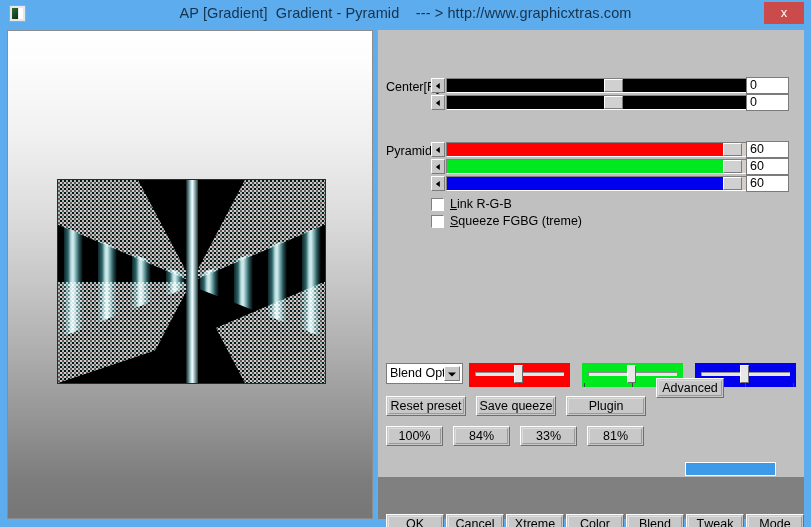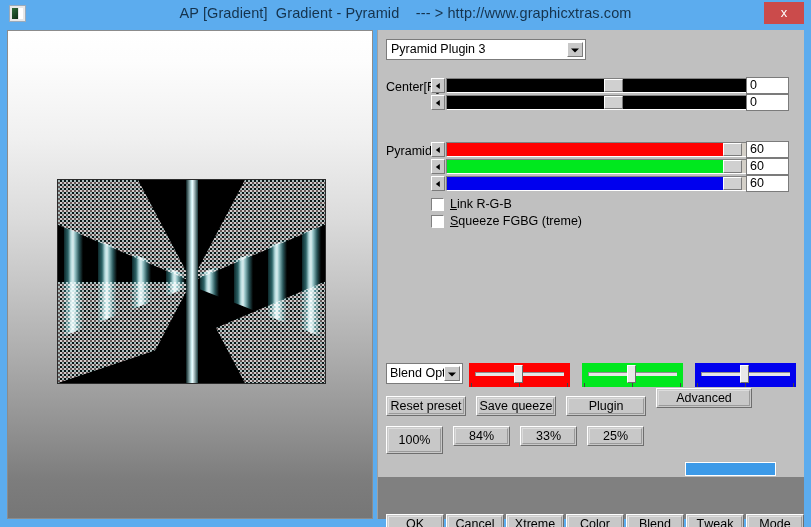--- a/index.html
+++ b/index.html
@@ -333,26 +333,20 @@
       <div class="pv-quad" id="q-br"></div>
       <div id="pv-bands"></div>
       <div id="pv-dark-top"></div>
       <div id="pv-dark-bot"></div>
       <div id="pv-centerband"></div>
     </div>
   </div>
 
   <div id="control-panel">
 
-    <div id="plugin-combo">
-      <span class="cb-text">Pyramid Plugin 3</span>
-      <span class="cb-arrow">
-          <i class="tri-down"></i>
-        </span>
-    </div>
 
     <div class="ctl-label" style="left:8px; top:50px;">Center[R]:</div>
 
     <div class="sl-row" style="left:53px; top:48px; width:360px;">
       <div class="sl-btn" style="left:0;">
           <i class="tri-left"></i>
         </div>
       <div class="sl-track" style="left:15px; width:316px; background:#000;">
         <div class="sl-thumb" style="left:50%;"></div>
       </div>
@@ -461,35 +455,35 @@
 
     <div class="btn" style="left:8px; top:366px; width:80px; height:20px;">
       <span class="inner">Reset preset</span>
     </div>
     <div class="btn" style="left:98px; top:366px; width:80px; height:20px;">
       <span class="inner">Save queeze</span>
     </div>
     <div class="btn" style="left:188px; top:366px; width:80px; height:20px;">
       <span class="inner">Plugin</span>
     </div>
-    <div class="btn" style="left:278px; top:358px; width:96px; height:20px;">
+    <div class="btn" style="left:278px; top:348px; width:68px; height:20px;">
       <span class="inner">Advanced</span>
     </div>
 
-    <div class="btn" style="left:8px; top:396px; width:57px; height:28px;">
+    <div class="btn" style="left:8px; top:396px; width:57px; height:20px;">
       <span class="inner">100%</span>
     </div>
     <div class="btn" style="left:75px; top:396px; width:57px; height:20px;">
       <span class="inner">84%</span>
     </div>
     <div class="btn" style="left:142px; top:396px; width:57px; height:20px;">
       <span class="inner">33%</span>
     </div>
     <div class="btn" style="left:209px; top:396px; width:57px; height:20px;">
-      <span class="inner">25%</span>
+      <span class="inner">81%</span>
     </div>
 
     <div id="zoom-stepper">
       <div id="zoom-plus">+</div>
       <div id="zoom-value">33%</div>
       <div id="zoom-minus">–</div>
     </div>
 
     <div id="color-swatch-frame">
       <div id="color-swatch"></div>

